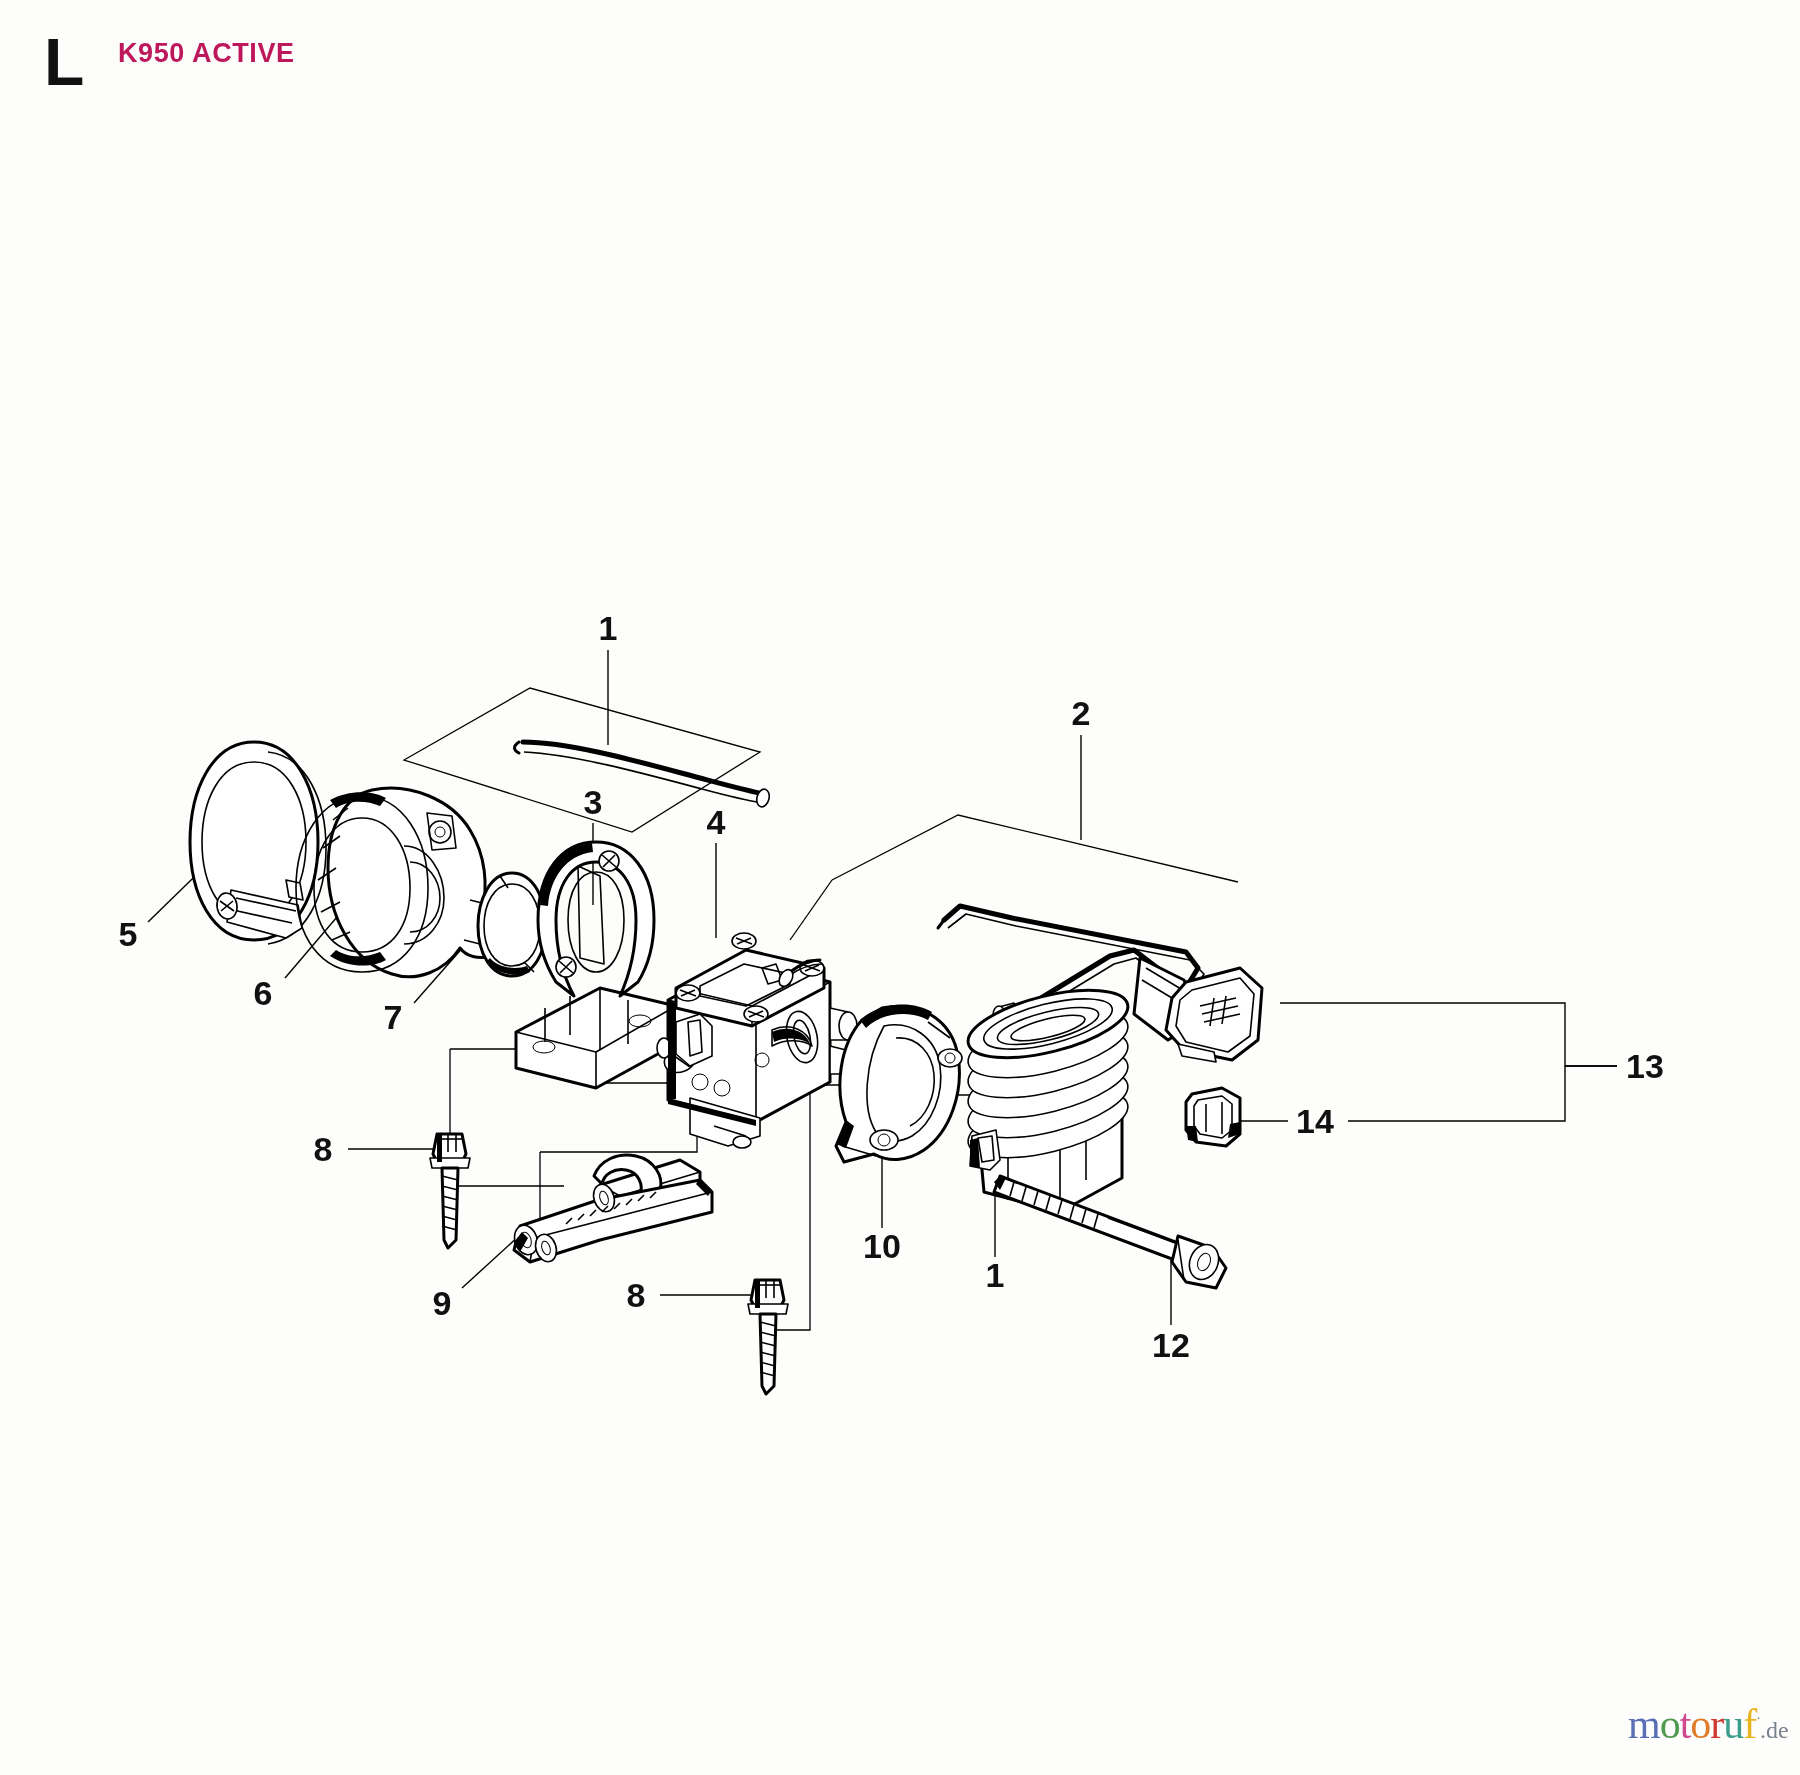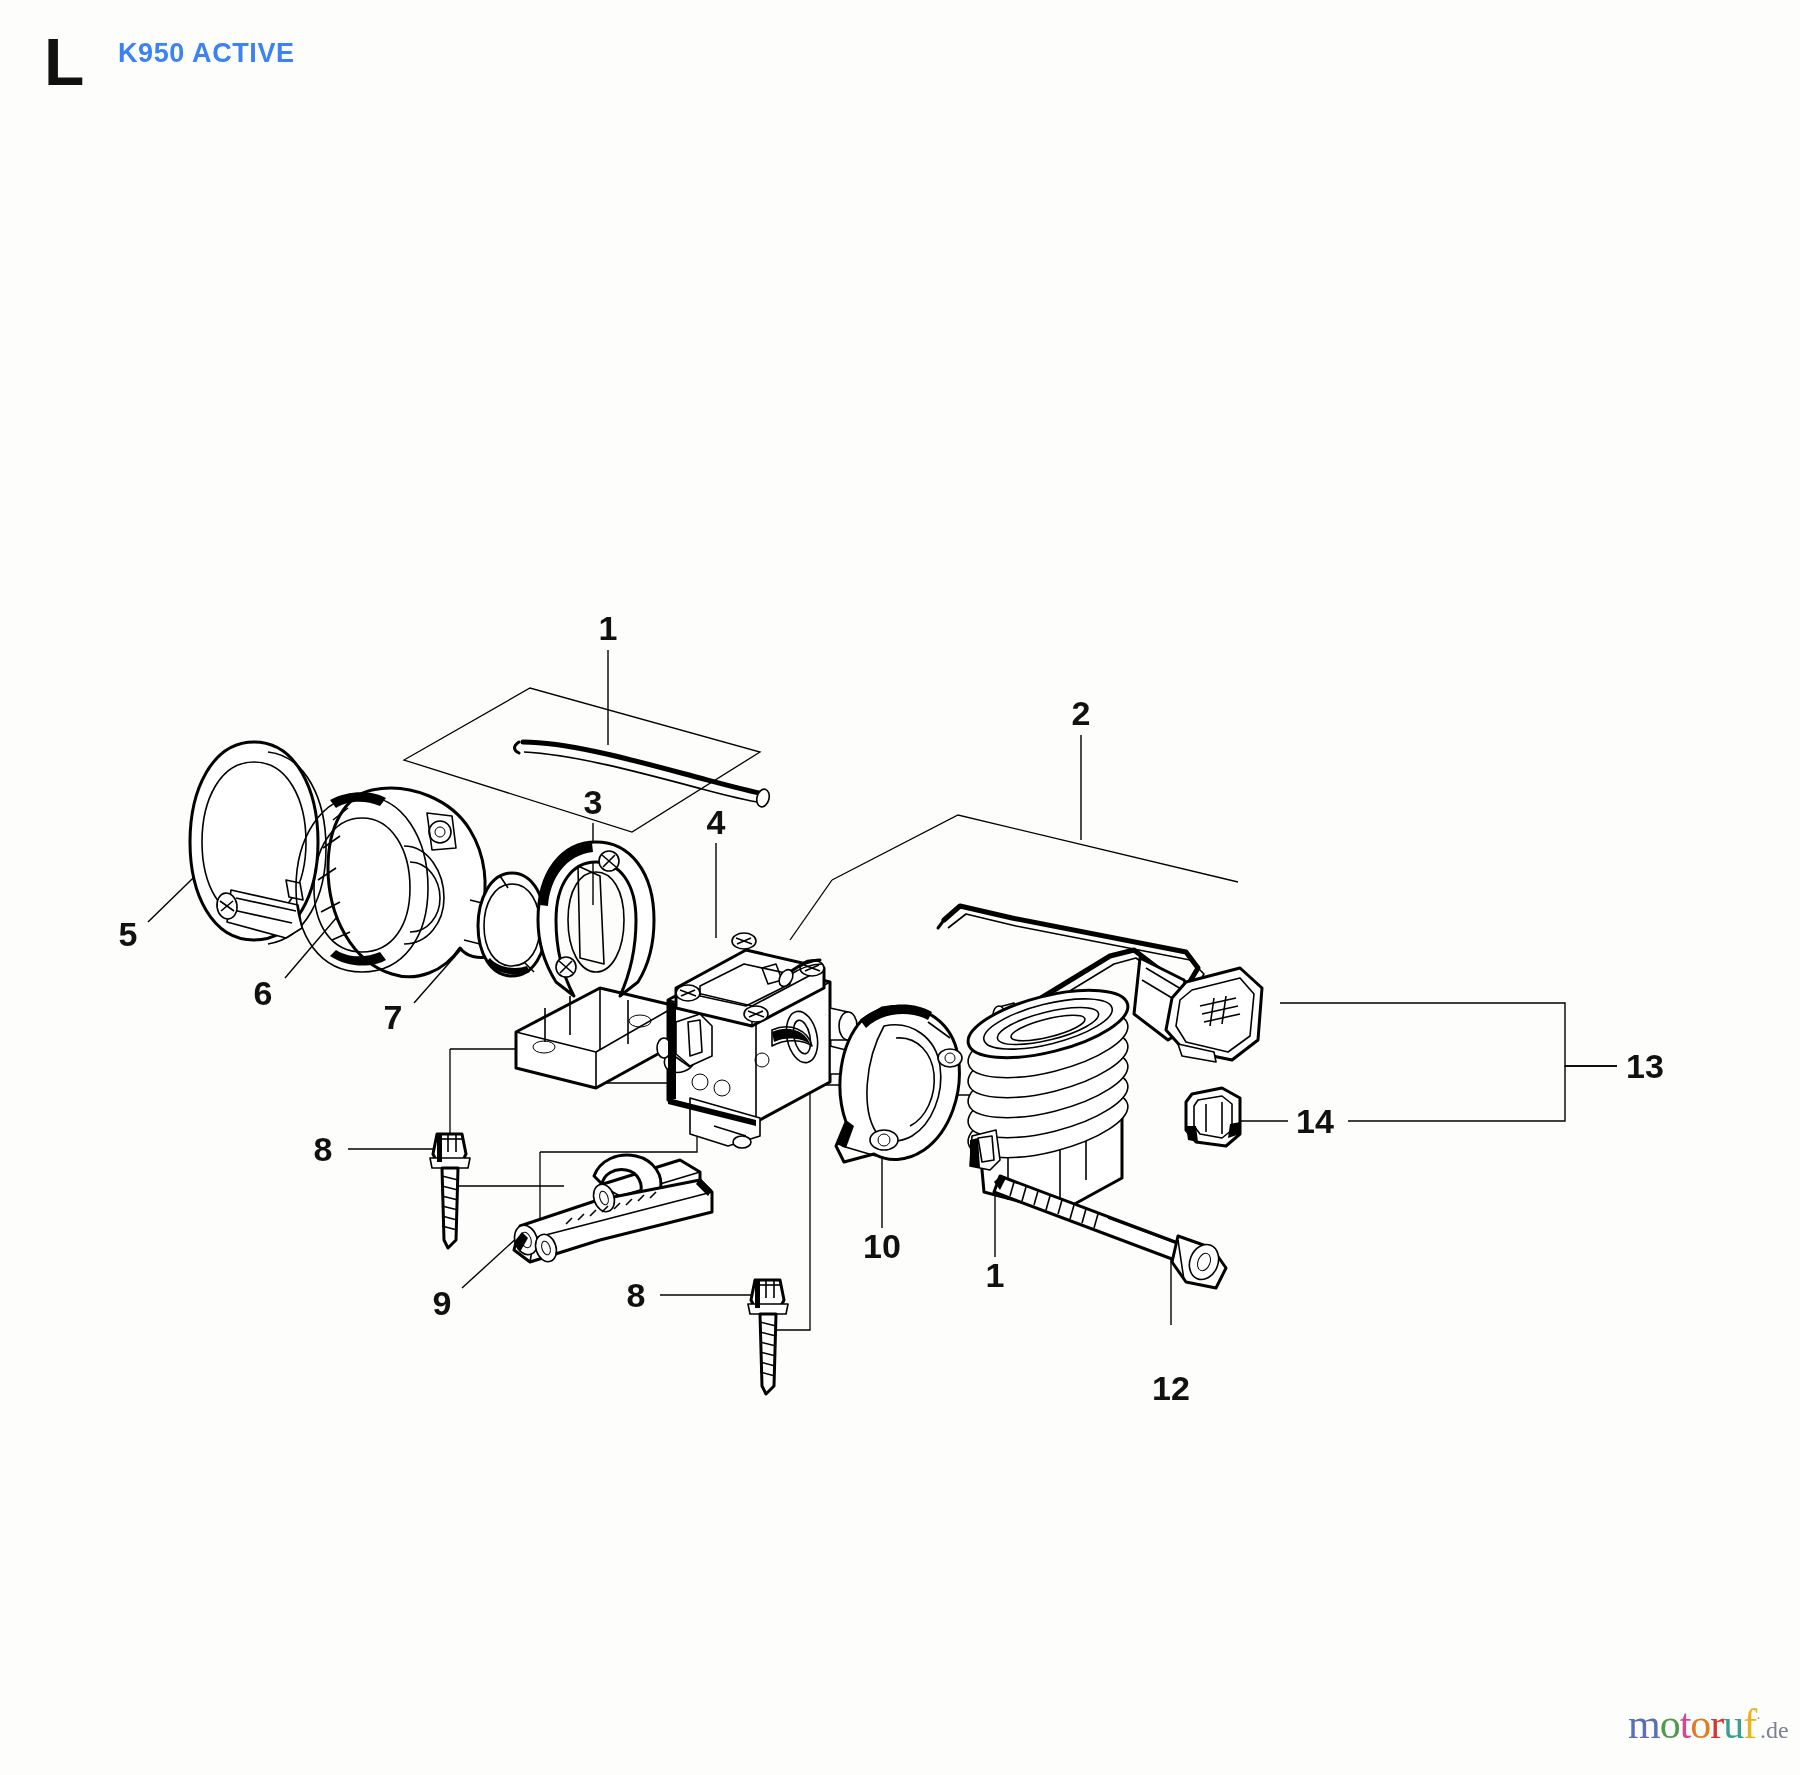--- a/index.html
+++ b/index.html
@@ -14,21 +14,21 @@
 
   
   #header{position:absolute;left:0;top:0;width:1800px;height:140px;}
   #section-letter{
     position:absolute;left:44px;top:32px;
     font-size:66px;font-weight:bold;line-height:60px;
     color:#111;letter-spacing:0;
   }
   #sheet-title{
     position:absolute;left:118px;top:38px;
-    font-size:27px;font-weight:bold;color:#3b82f6;
+    font-size:27px;font-weight:bold;color:#be185d;
     letter-spacing:0.6px;
   }
 
   
   .callout{
     position:absolute;
     font-size:34px;font-weight:bold;color:#111;
     line-height:34px;
     text-align:center;
     white-space:nowrap;
@@ -564,21 +564,21 @@
   <div class="callout" style="left:593px;  top:802px;">3</div>
   <div class="callout" style="left:716px;  top:822px;">4</div>
   <div class="callout" style="left:128px;  top:934px;">5</div>
   <div class="callout" style="left:263px;  top:993px;">6</div>
   <div class="callout" style="left:393px;  top:1017px;">7</div>
   <div class="callout" style="left:323px;  top:1149px;">8</div>
   <div class="callout" style="left:442px;  top:1303px;">9</div>
   <div class="callout" style="left:636px;  top:1295px;">8</div>
   <div class="callout" style="left:882px;  top:1246px;">10</div>
   <div class="callout" style="left:995px;  top:1275px;">1</div>
-  <div class="callout" style="left:1171px; top:1345px;margin-top:43px;">12</div>
+  <div class="callout" style="left:1171px; top:1345px;">12</div>
   <div class="callout" style="left:1645px; top:1066px;">13</div>
   <div class="callout" style="left:1315px; top:1121px;text-align:center;">14</div>
 
   <div id="watermark">
     <span style="color:#5a6fb5;">m</span><span style="color:#4f9a4f;">o</span><span style="color:#d1488f;">t</span><span style="color:#e07b2a;">o</span><span style="color:#cf3b32;">r</span><span style="color:#3e9e8e;">u</span><span style="color:#e8b320;">f</span><span class="dot" style="color:#888;">·</span><span class="d" style="color:#7a8290;">.de</span>
   </div>
 
 </div>
 
 </body></html>

